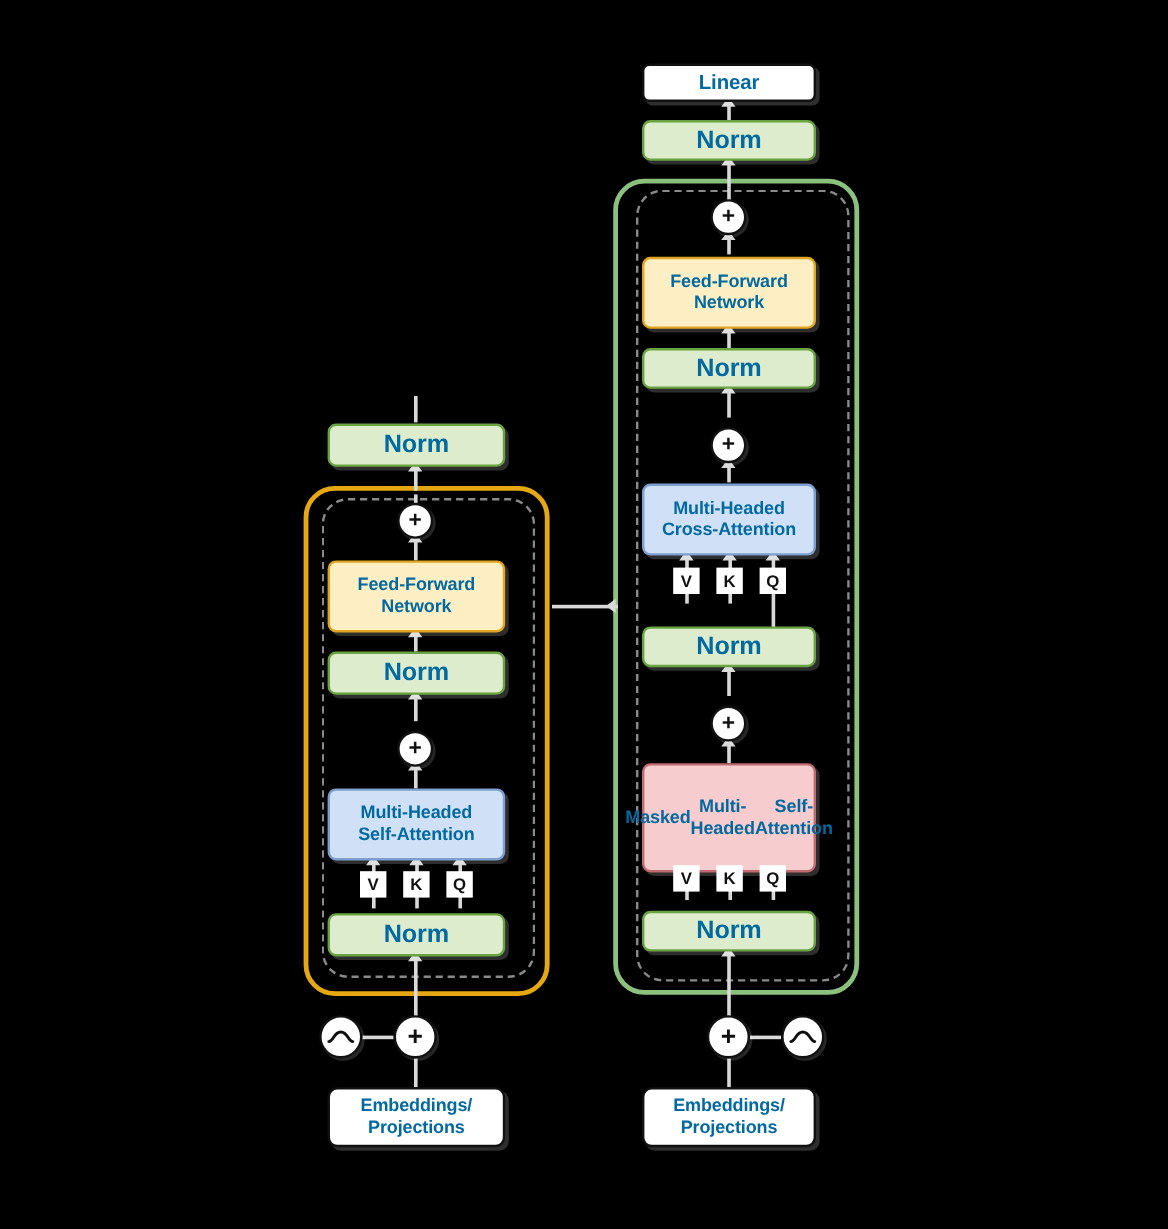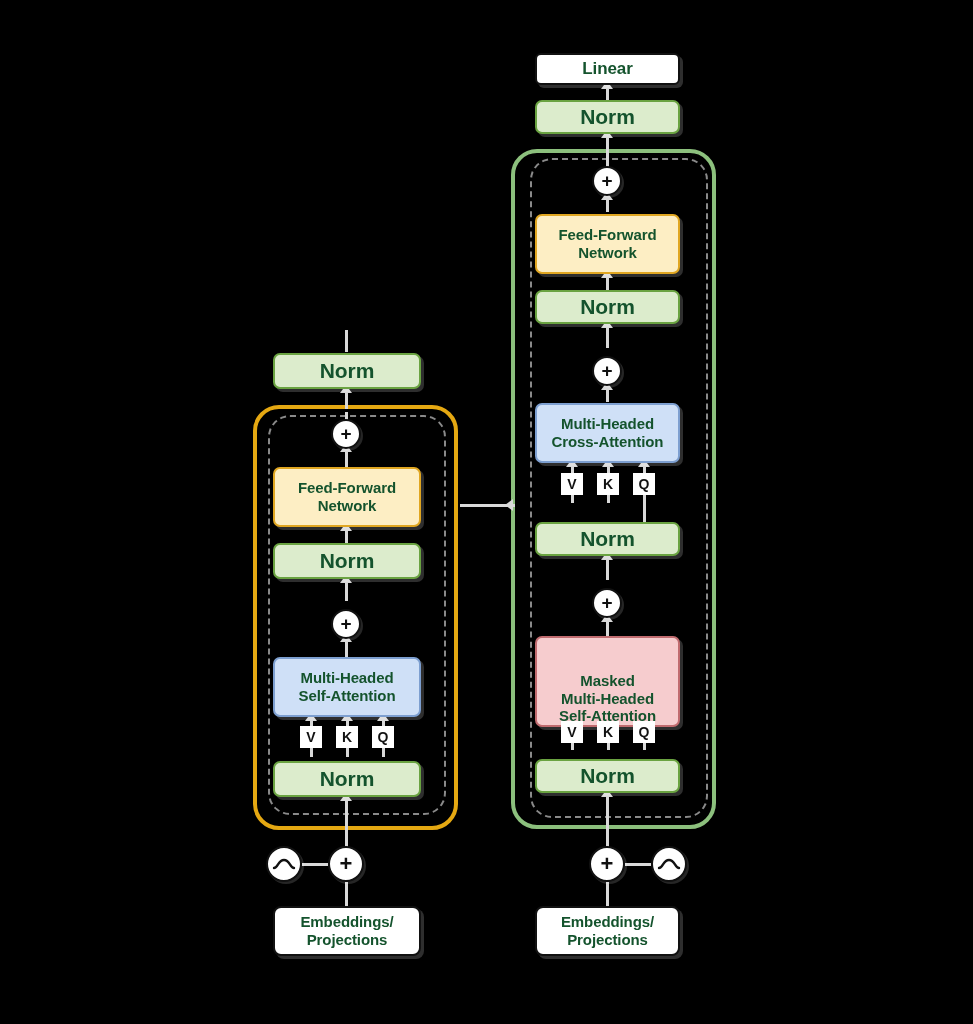--- a/index.html
+++ b/index.html
@@ -17,21 +17,21 @@
   }
 
   
   .node {
     position: absolute;
     display: flex;
     align-items: center;
     justify-content: center;
     text-align: center;
     font-weight: bold;
-    color: #14532d;
+    color: #0369a1;
     border-radius: 7px;
     line-height: 1.18;
     letter-spacing: -0.1px;
     box-shadow: 3px 3px 0 rgba(255,255,255,0.18);
     z-index: 6;
   }
   .node-norm {
     background: #dceccc;
     border: 2px solid #6aa341;
     font-size: 21px;
@@ -277,21 +277,21 @@
 
   <div class="node node-norm" style="left:535px; top:522px; width:145px; height:34px;">Norm</div>
 
   <div class="vline" style="left:606px; top:556px; height:24px;"></div>
   <div class="arrowhead" style="left:601px; top:552px;"></div>
 
   <div class="circ" style="left:592px; top:588px;">+</div>
   <div class="vline" style="left:606px; top:618px; height:18px;"></div>
   <div class="arrowhead" style="left:601px; top:614px;"></div>
 
-  <div class="node node-masked" style="left:535px; top:636px; width:145px; height:91px; flex-direction:column;justify-content:flex-end;">
+  <div class="node node-masked" style="left:535px; top:636px; width:145px; height:91px; flex-direction:row;">
     <span>Masked</span>
     <span>Multi-Headed</span>
     <span>Self-Attention</span>
   </div>
 
   <div class="vline" style="left:571px; top:710px; height:40px;"></div>
   <div class="vline" style="left:607px; top:710px; height:40px;"></div>
   <div class="vline" style="left:643px; top:710px; height:40px;"></div>
   <div class="arrowhead" style="left:566px; top:706px;"></div>
   <div class="arrowhead" style="left:602px; top:706px;"></div>

